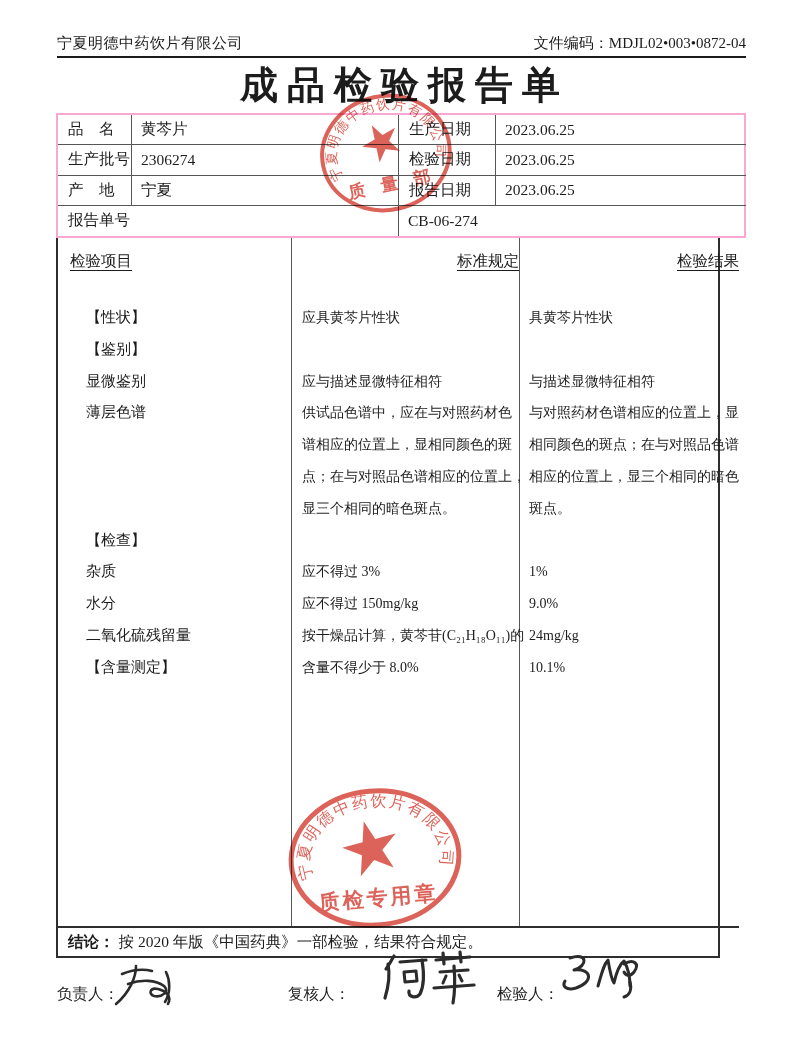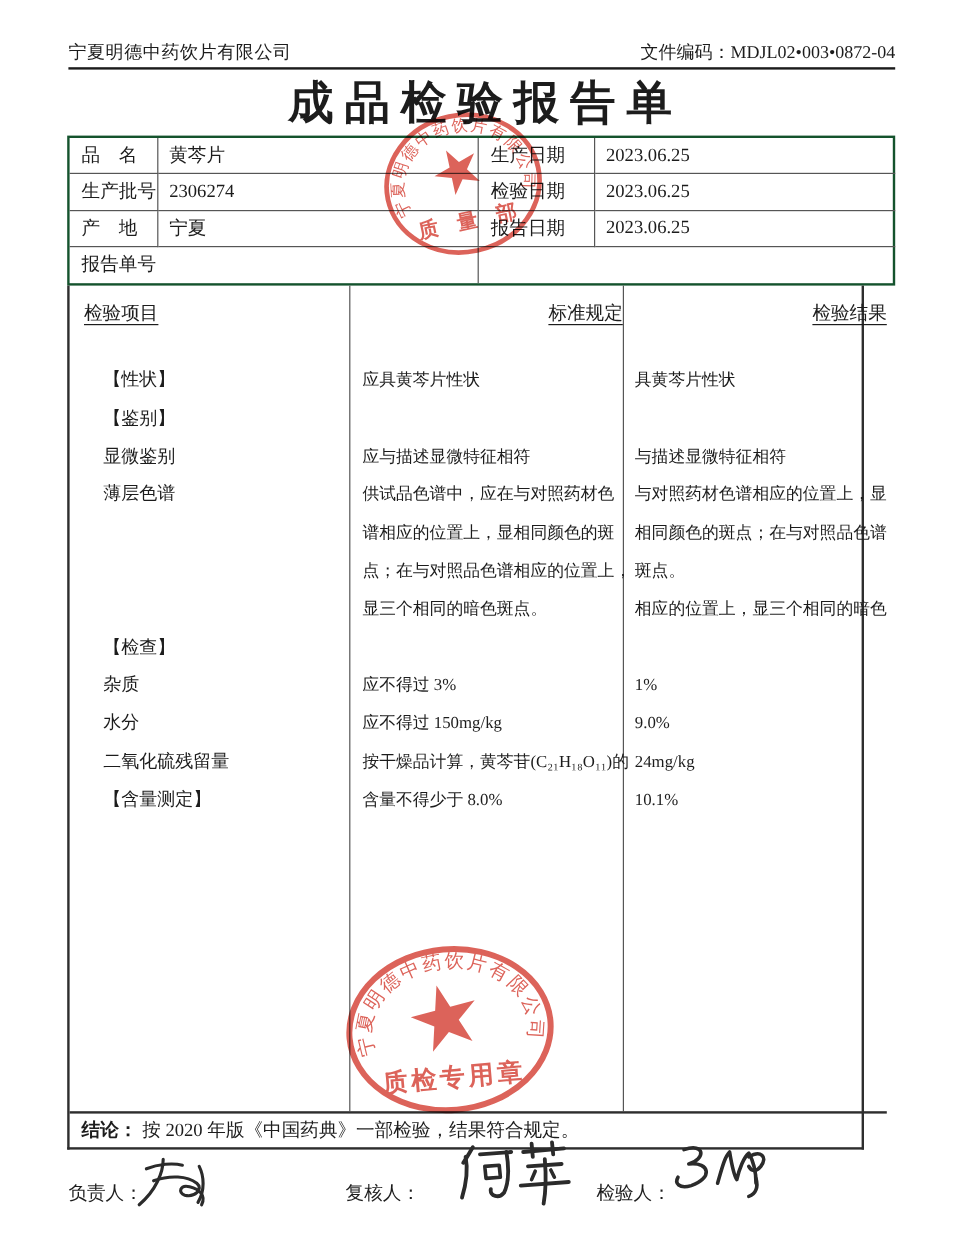--- a/index.html
+++ b/index.html
@@ -11,21 +11,21 @@
   }
   .hdr-company { position:absolute; left:57px; top:34px; font-size:15px; letter-spacing:0.5px; }
   .hdr-code { position:absolute; right:54px; top:34px; font-size:15px; }
   .hdr-rule { position:absolute; left:57px; top:56px; width:689px; height:2px; background:#1b1b1b; }
   .doc-title { position:absolute; left:0; top:60px; width:100%; text-align:center;
     font-size:38px; font-weight:bold; letter-spacing:9px; text-indent:9px; }
 
   
   .info-table { position:absolute; left:56px; top:113px; width:690px; height:125px;
     display:grid; grid-template-columns:74px 267px 97px 250px; grid-template-rows:repeat(4,1fr);
-    border:2px solid #14532d; font-size:15.5px; background:transparent; }
+    border:2px solid #f9a8d4; font-size:15.5px; background:transparent; }
   .cell { border-right:1.5px solid #565656; border-bottom:1.5px solid #565656;
     display:flex; align-items:center; padding-left:9px; white-space:nowrap; overflow:visible; }
   .cell.lab { padding-left:10px; }
   .cell.no-r { border-right:none; }
   .cell.no-b { border-bottom:none; }
   .cell.sp12 { grid-column:1 / 3; }
   .cell.sp34 { grid-column:3 / 5; }
 
   
   .main-table { position:absolute; left:56px; top:238px; width:664px; height:720px;
@@ -76,20 +76,21 @@
   <div class="cell">2306274</div>
   <div class="cell lab">检验日期</div>
   <div class="cell no-r">2023.06.25</div>
 
   <div class="cell lab">产　地</div>
   <div class="cell">宁夏</div>
   <div class="cell lab">报告日期</div>
   <div class="cell no-r">2023.06.25</div>
 
   <div class="cell lab sp12 no-b">报告单号</div>
+  <div class="cell sp34 no-r no-b">CB-06-274</div>
 </div>
 
 <div class="main-table">
   <div class="mcol c1">
     <div class="mcol-header left"><span class="ul">检验项目</span></div>
     <div class="tline">【性状】</div>
     <div class="tline">【鉴别】</div>
     <div class="tline">显微鉴别</div>
     <div class="tline">薄层色谱</div>
     <div class="tline"></div>
@@ -117,22 +118,22 @@
     <div class="tline">按干燥品计算，黄芩苷(C₂₁H₁₈O₁₁)的</div>
     <div class="tline">含量不得少于 8.0%</div>
   </div>
   <div class="mcol c3 last">
     <div class="mcol-header center"><span class="ul">检验结果</span></div>
     <div class="tline">具黄芩片性状</div>
     <div class="tline"></div>
     <div class="tline">与描述显微特征相符</div>
     <div class="tline">与对照药材色谱相应的位置上，显</div>
     <div class="tline">相同颜色的斑点；在与对照品色谱</div>
+    <div class="tline">相应的位置上，显三个相同的暗色</div>
     <div class="tline">斑点。</div>
-    <div class="tline">相应的位置上，显三个相同的暗色</div>
     <div class="tline"></div>
     <div class="tline">1%</div>
     <div class="tline">9.0%</div>
     <div class="tline">24mg/kg</div>
     <div class="tline">10.1%</div>
     <div class="tline"></div>
   </div>
   <div class="conclusion-row">
     <b>结论：</b>
     <span>按 2020 年版《中国药典》一部检验，结果符合规定。</span>

